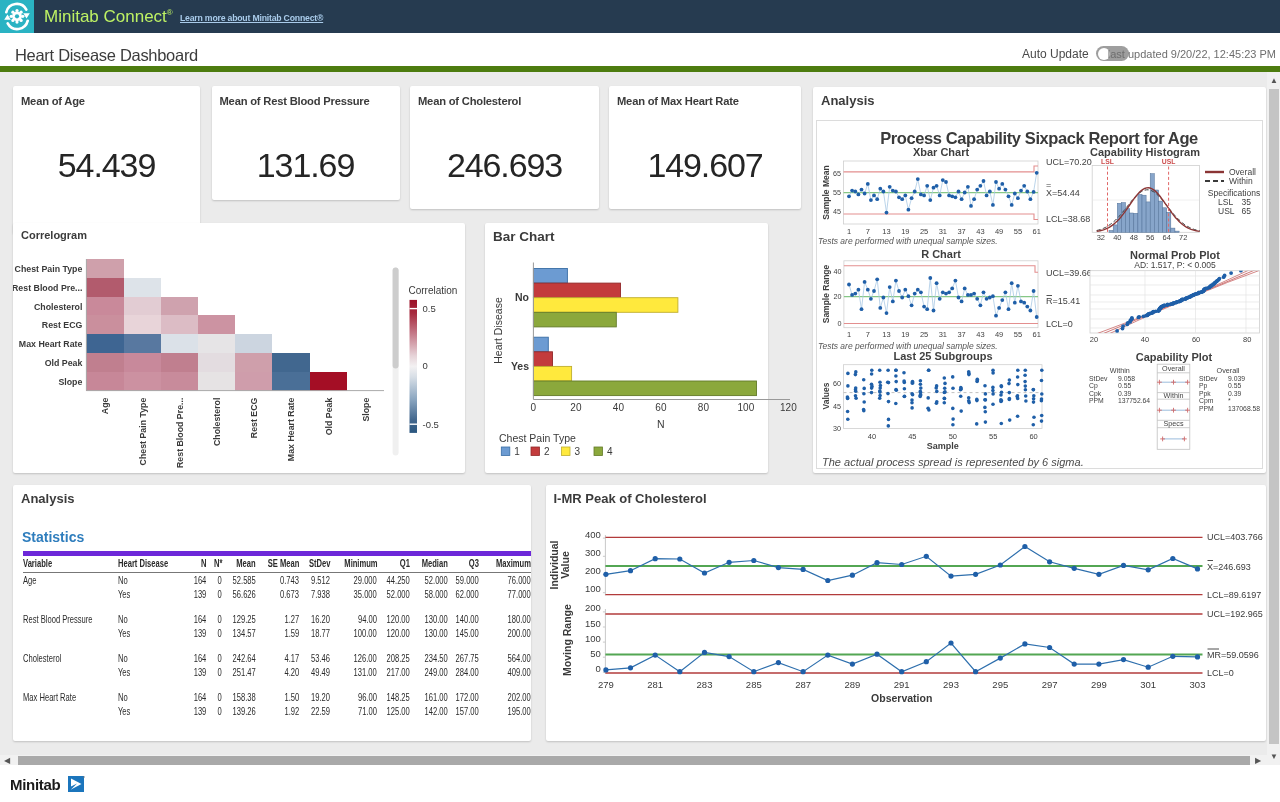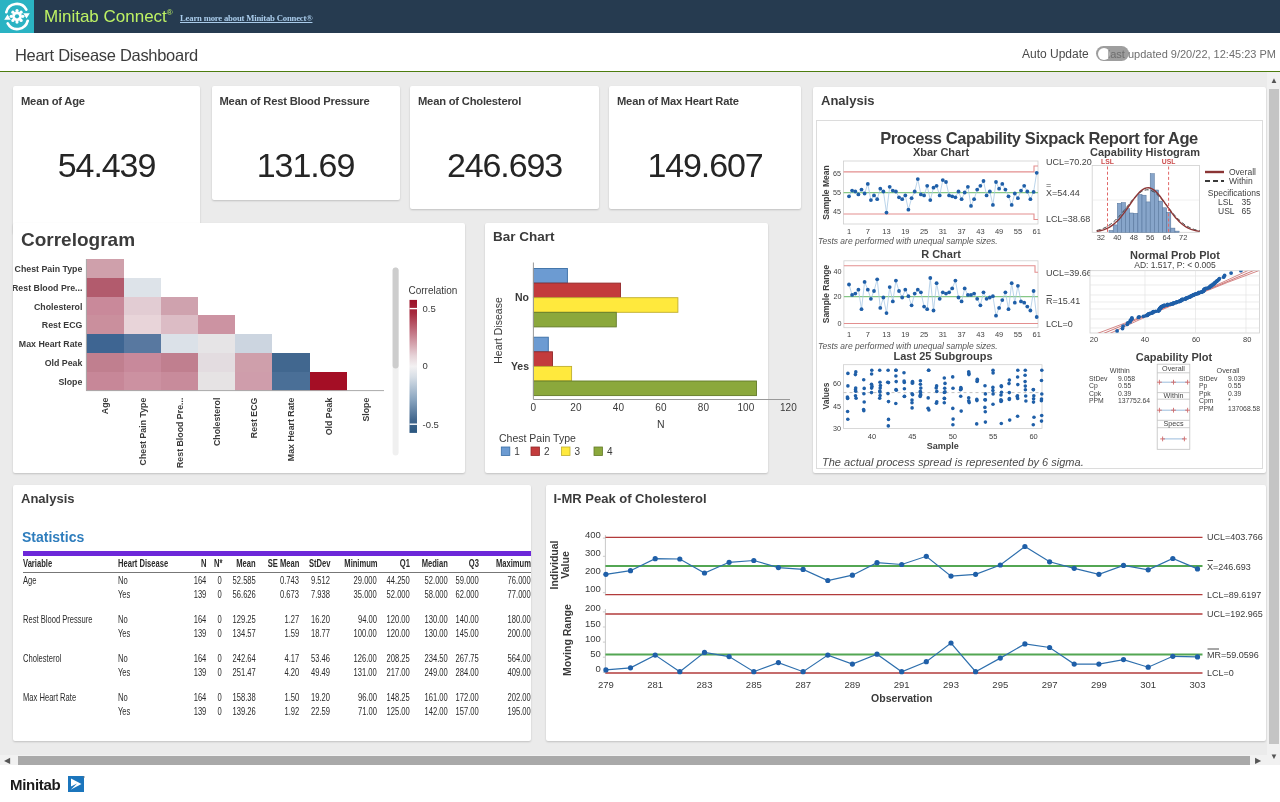--- a/index.html
+++ b/index.html
@@ -1,22 +1,22 @@
 <!DOCTYPE html>
 <html><head><meta charset="utf-8">
 <style>
 * { margin:0; padding:0; box-sizing:border-box; }
 html,body { width:1280px; height:802px; overflow:hidden; font-family:"Liberation Sans",sans-serif; background:#fff; }
 .abs { position:absolute; }
 .topbar { position:absolute; left:0; top:0; width:1280px; height:33px; background:#263b50; }
 .logo { position:absolute; left:0; top:0; width:34px; height:33px; background:#2ab3c3; }
 .brand { position:absolute; left:44px; top:7px; color:#bef264; font-size:17px; font-weight:400; }
 .brand sup { font-size:8px; }
-.learn { position:absolute; left:180px; top:13px; color:#a9cbea; font-size:8.7px; font-weight:bold; letter-spacing:-0.2px; text-decoration:underline;font-family:Liberation Serif, serif; }
-.header { position:absolute; left:0; top:33px; width:1280px; height:39px; background:#fff; border-bottom:1px solid #4d7c0f; }
+.learn { position:absolute; left:180px; top:13px; color:#a9cbea; font-size:8.7px; font-weight:bold; letter-spacing:-0.2px; text-decoration:underline; }
+.header { position:absolute; left:0; top:33px; width:1280px; height:39px; background:#fff; border-bottom:6px solid #4d7c0f; }
 .htitle { position:absolute; left:15px; top:13px; font-size:16.5px; letter-spacing:-0.3px; color:#3c3c3c; }
 .autoupd { position:absolute; left:1022px; top:14px; width:64px; text-align:right; font-size:12px; color:#4a4a4a; white-space:nowrap; }
 .toggle { position:absolute; left:1096px; top:13px; width:33px; height:15px; background:#9e9e9e; border-radius:8px; }
 .knob { position:absolute; left:1.5px; top:1.5px; width:12px; height:12px; background:#fff; border-radius:50%; }
 .lastupd { position:absolute; right:4px; top:15px; font-size:11px; color:#6e6e6e; white-space:nowrap; }
 .content { position:absolute; left:0; top:72px; width:1267px; height:683px; background:#ebebeb; }
 .card { position:absolute; background:#fff; border-radius:2px; box-shadow:0 1px 2px rgba(0,0,0,0.18); }
 .ctitle { position:absolute; left:8px; top:6px; font-size:13px; font-weight:bold; color:#3b3b3b; }
 .kt { font-size:11.2px !important; letter-spacing:-0.2px; top:9px !important; }
 .kpi-num { position:absolute; left:0; width:100%; top:60px; text-align:center; font-size:34px; color:#252525; letter-spacing:-1.1px; }
@@ -685,21 +685,21 @@
 <text x="386" y="308.8" font-size="6.8" fill="#3f3f3f">Ppk</text>
 <text x="415" y="308.8" font-size="6.8" fill="#3f3f3f">0.39</text>
 <text x="386" y="316.2" font-size="6.8" fill="#3f3f3f">Cpm</text>
 <text x="415" y="316.2" font-size="6.8" fill="#3f3f3f">*</text>
 <text x="386" y="323.6" font-size="6.8" fill="#3f3f3f">PPM</text>
 <text x="415" y="323.6" font-size="6.8" fill="#3f3f3f">137068.58</text>
   </svg>
 </div>
 
 <div class="card" style="left:13px;top:222.5px;width:452px;height:250.5px;">
-  <div class="ctitle" style="font-size:19px;">Correlogram</div>
+  <div class="ctitle" style="font-size:11px;">Correlogram</div>
   <svg width="452" height="250" viewBox="0 0 452 250">
 <g shape-rendering="crispEdges">
 <rect x="73.4" y="36.0" width="37.2" height="18.8" fill="#cfa0ab"></rect>
 <rect x="73.4" y="54.8" width="37.2" height="18.8" fill="#b25b6d"></rect>
 <rect x="110.6" y="54.8" width="37.2" height="18.8" fill="#dde3e9"></rect>
 <rect x="73.4" y="73.6" width="37.2" height="18.8" fill="#c9899a"></rect>
 <rect x="110.6" y="73.6" width="37.2" height="18.8" fill="#e2ccd3"></rect>
 <rect x="147.8" y="73.6" width="37.2" height="18.8" fill="#cfa2ae"></rect>
 <rect x="73.4" y="92.4" width="37.2" height="18.8" fill="#ca8f9d"></rect>
 <rect x="110.6" y="92.4" width="37.2" height="18.8" fill="#e8d4d9"></rect>

